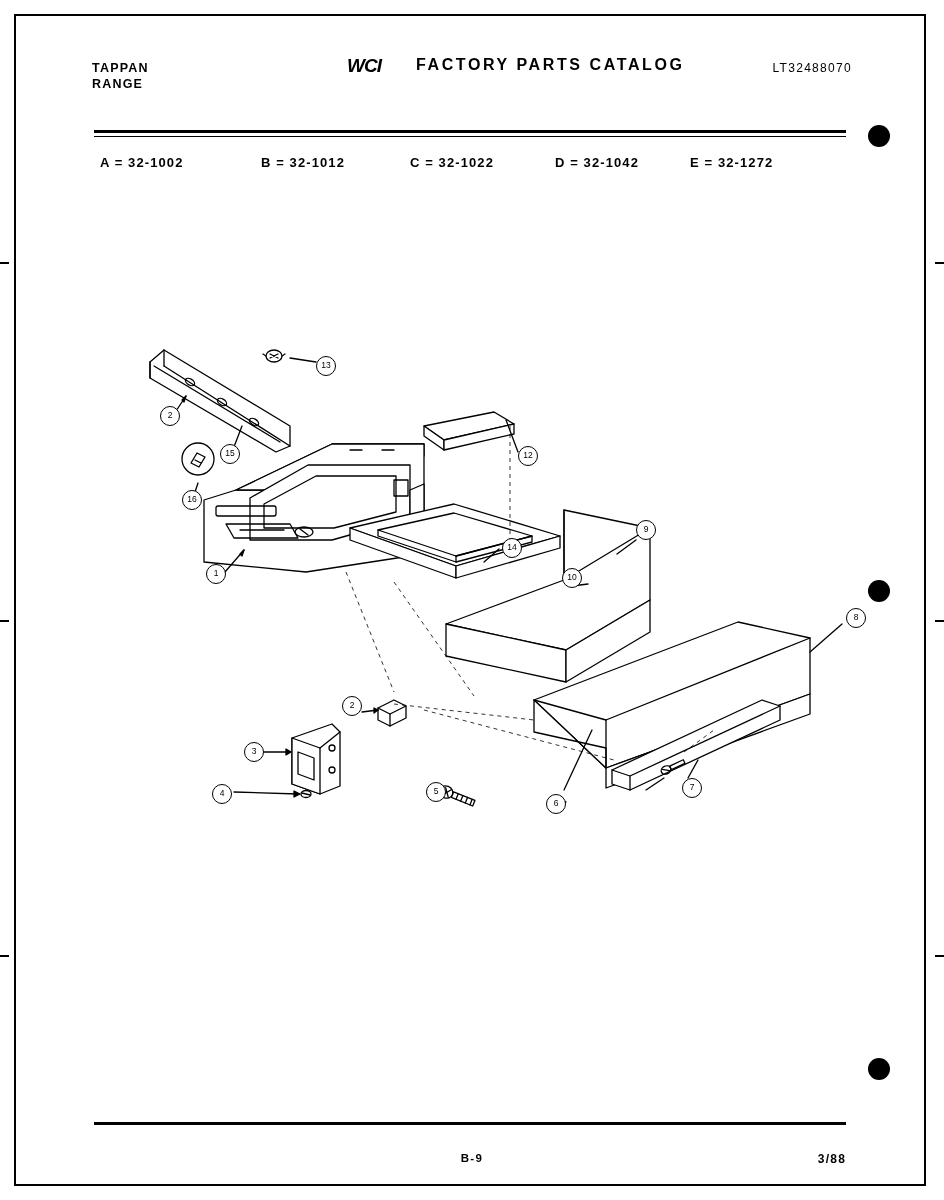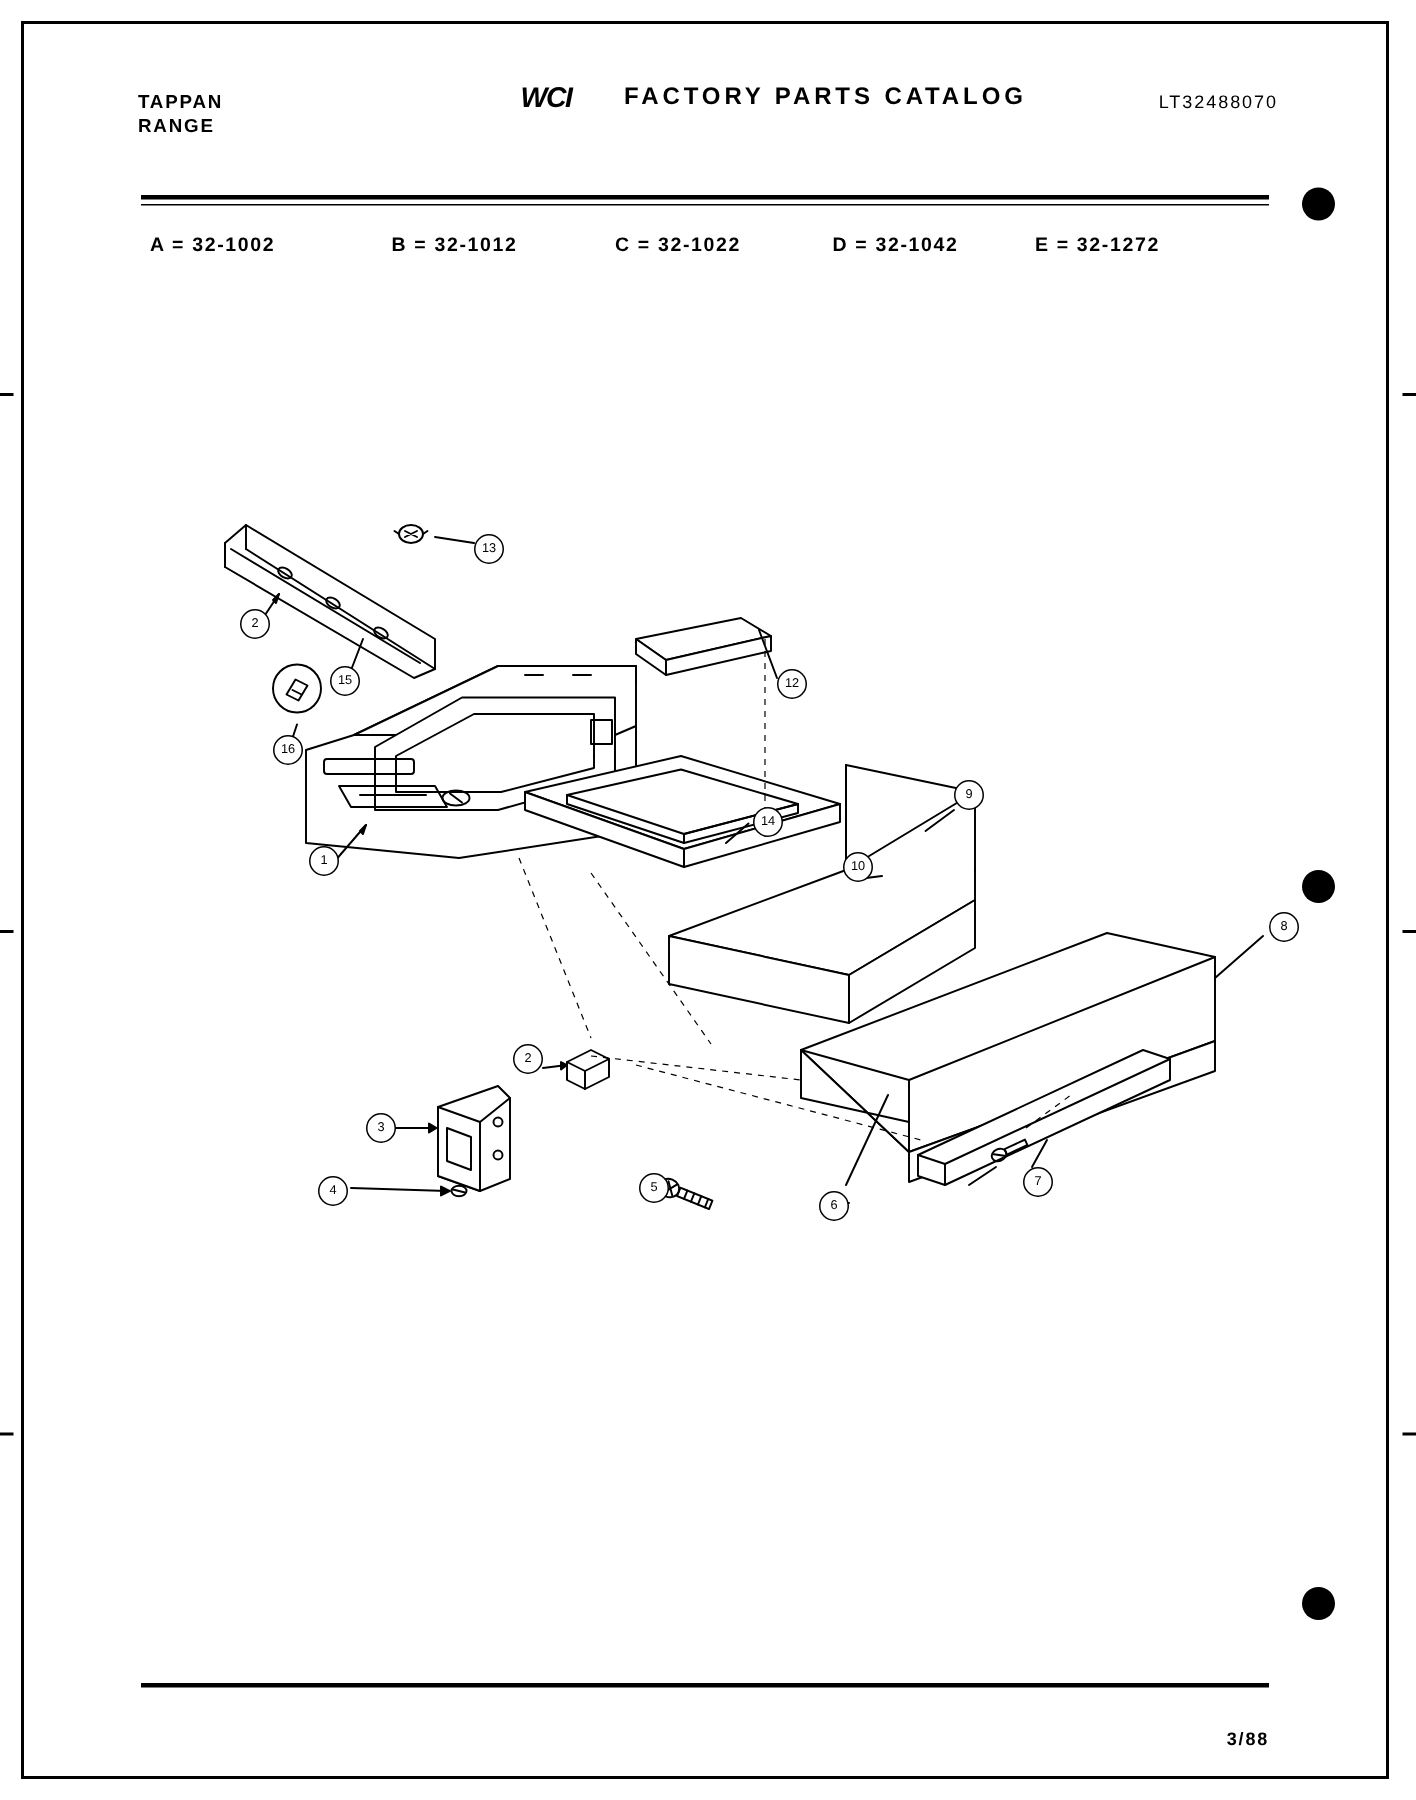--- a/index.html
+++ b/index.html
@@ -371,15 +371,16 @@
     <div class="callout" style="left:468px; top:268px;">10</div>
     <div class="callout" style="left:408px; top:238px;">14</div>
     <div class="callout" style="left:424px; top:146px;">12</div>
     <div class="callout" style="left:222px; top:56px;">13</div>
     <div class="callout" style="left:66px; top:106px;">2</div>
     <div class="callout" style="left:126px; top:144px;">15</div>
     <div class="callout" style="left:88px; top:190px;">16</div>
   </div>
 
   <div class="rule-bottom"></div>
+  <div class="footer-page">B-9</div>
   <div class="footer-date">3/88</div>
 
 </div>
 
 </body></html>

